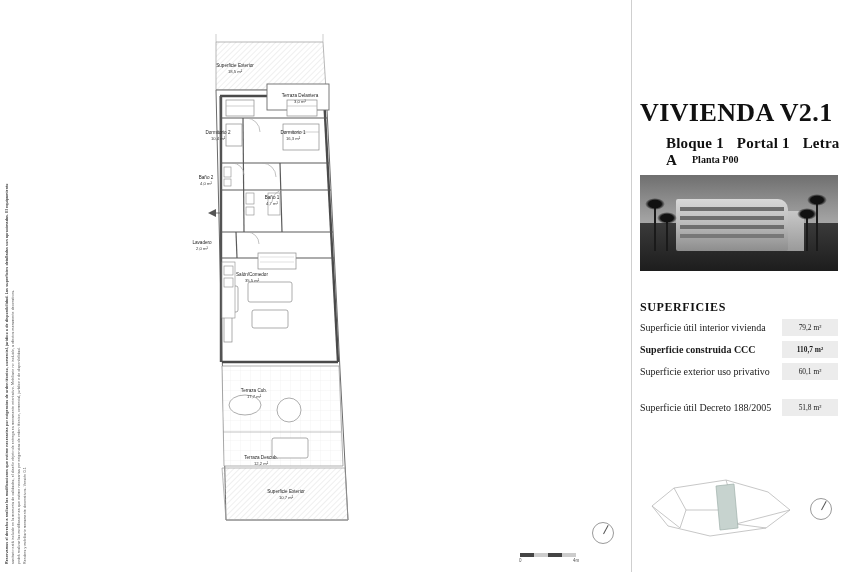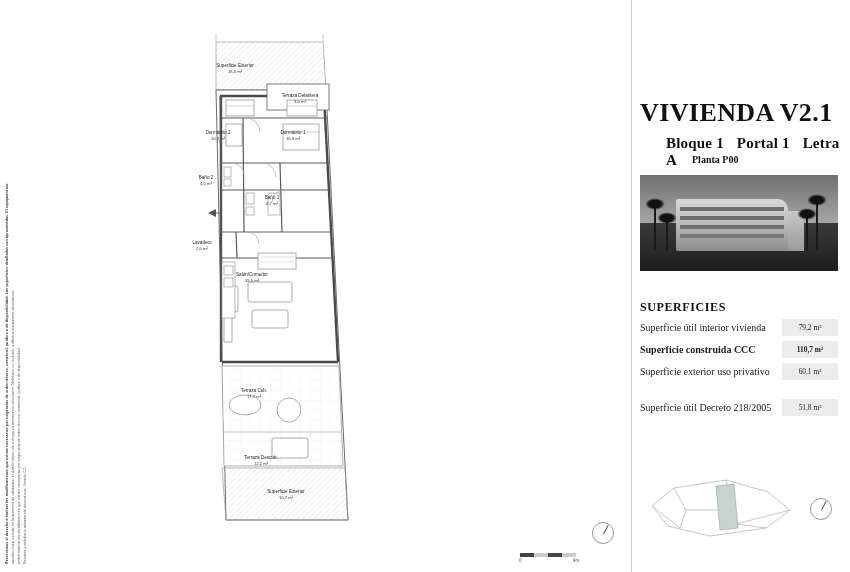--- a/index.html
+++ b/index.html
@@ -427,21 +427,21 @@
         <div class="surf-row strong">
           <div class="lbl">Superficie construida CCC</div>
           <div class="val">110,7 m²</div>
         </div>
         <div class="surf-row">
           <div class="lbl">Superficie exterior uso privativo</div>
           <div class="val">60,1 m²</div>
         </div>
         <div class="surf-gap"></div>
         <div class="surf-row">
-          <div class="lbl">Superficie útil Decreto 218/2005</div>
+          <div class="lbl">Superficie útil Decreto 188/2005</div>
           <div class="val">51,8 m²</div>
         </div>
       </div>
 
     <div class="keyplan">
       <svg width="160" height="72" viewBox="0 0 160 72">
         <g fill="none" stroke="#b9b9b9" stroke-width="0.8">
           <polygon points="12,36 34,18 86,10 128,22 150,40 126,58 70,66 28,56"></polygon>
           <polyline points="34,18 46,40 40,58"></polyline>
           <polyline points="86,10 92,30 96,54 126,58"></polyline>

